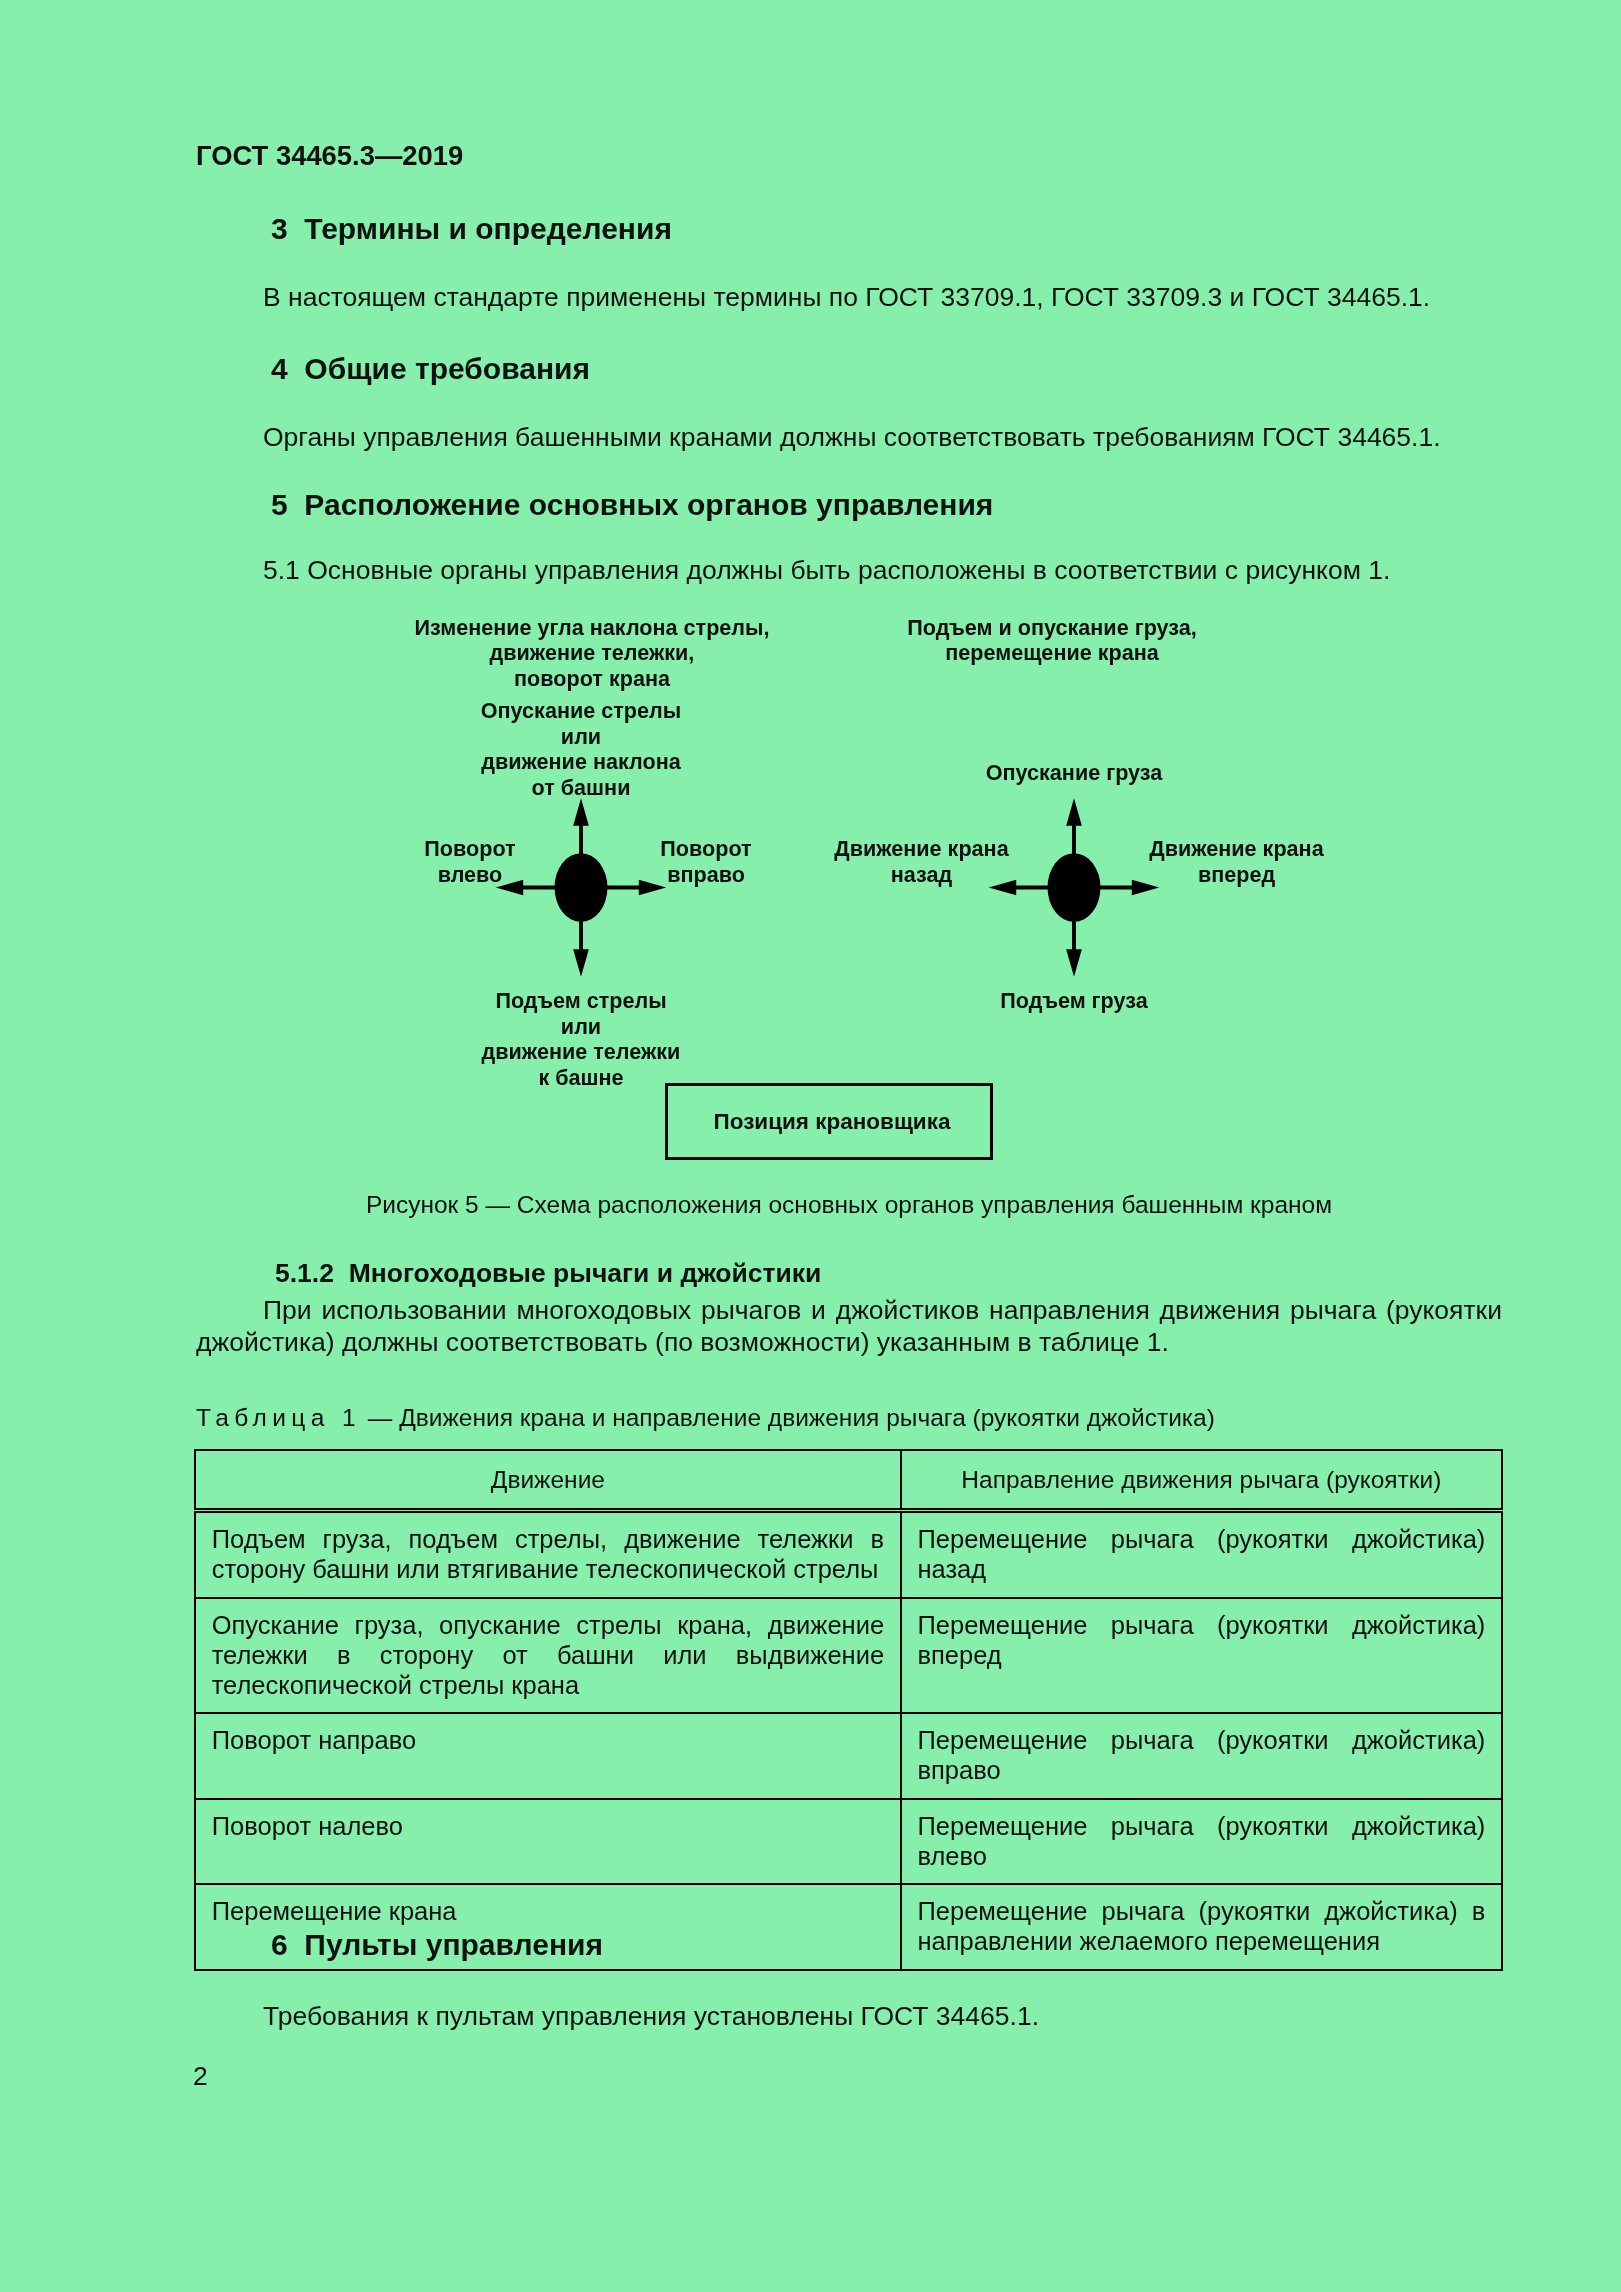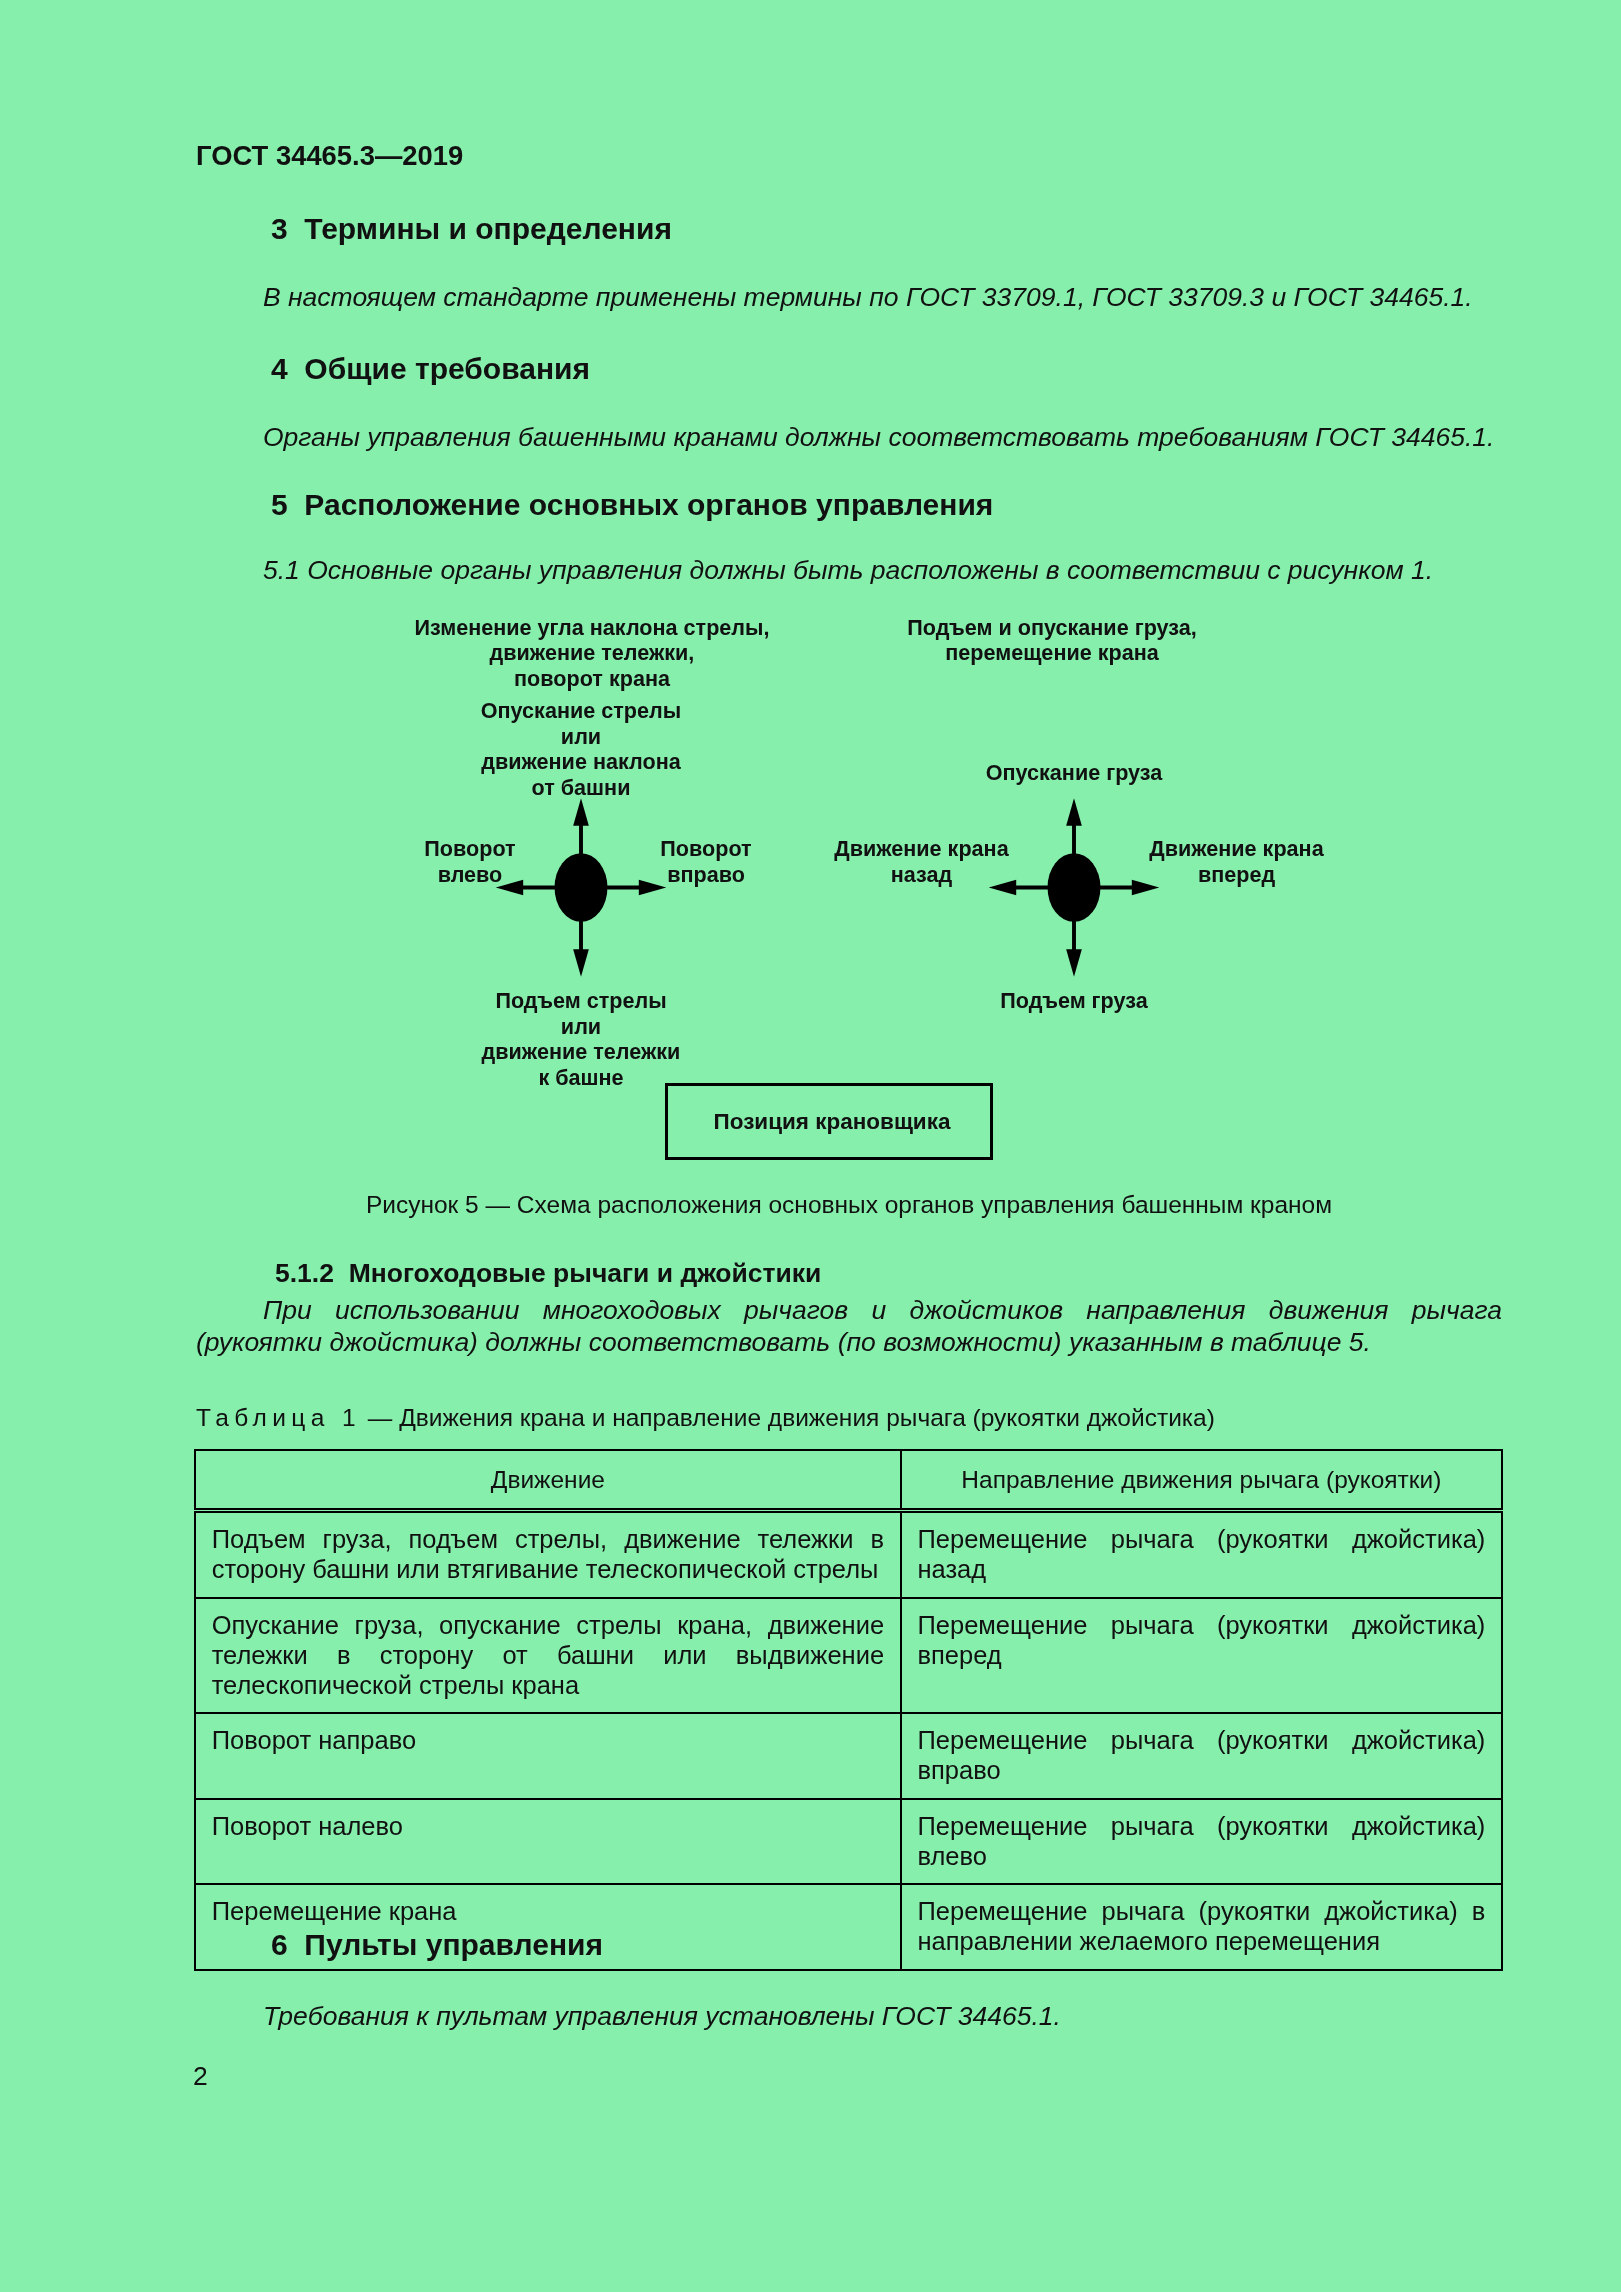--- a/index.html
+++ b/index.html
@@ -2,21 +2,21 @@
 <html><head>
 <meta charset="utf-8">
 <style>
   html,body{margin:0;padding:0;background:#e8e8e8;}
   .page{position:relative;width:1621px;height:2293px;background:#86efac;
         font-family:"Liberation Sans",sans-serif;color:#111;overflow:hidden;margin:0 auto;}
   .doc-header{position:absolute;left:196px;top:140px;font-weight:bold;font-size:27.4px;white-space:pre;}
   .h{position:absolute;left:271px;font-weight:bold;font-size:30px;line-height:1.2;white-space:pre;}
   .sub-h{position:absolute;left:275px;font-weight:bold;font-size:26.5px;line-height:1.2;white-space:pre;}
   .body-p{position:absolute;left:196px;width:1306px;margin:0;font-size:26.5px;line-height:32px;
-          text-indent:67px;text-align:justify;font-style:italic;}
+          text-indent:67px;text-align:justify;}
   
   .figure{position:absolute;left:0;top:603px;width:1621px;height:632px;}
   .fig-label{position:absolute;text-align:center;font-weight:bold;font-size:21.6px;line-height:25.5px;white-space:pre-line;}
   .cross{position:absolute;width:196px;height:245px;}
   .op-box{position:absolute;left:665px;top:480px;width:316px;height:71px;border:3.9px solid #000;
           display:flex;align-items:center;justify-content:center;font-weight:bold;font-size:22.5px;padding-left:6px;}
   .fig-caption{position:absolute;left:196px;top:588px;width:1306px;text-align:center;font-size:24.5px;}
   
   .table-title{position:absolute;left:196px;top:1404px;width:1306px;font-size:24.5px;}
   .table-title .spaced{letter-spacing:0.22em;}
@@ -91,21 +91,21 @@
     <div class="fig-label" style="left:780px;top:385px;width:588px">Подъем груза</div>
 
     <div class="op-box">
       <span>Позиция крановщика</span>
     </div>
 
     <div class="fig-caption">Рисунок 5 — Схема расположения основных органов управления башенным краном</div>
   </div>
 
   <div class="sub-h" style="top:1258px">5.1.2  Многоходовые рычаги и джойстики</div>
-  <p class="body-p" style="top:1294px">При использовании многоходовых рычагов и джойстиков направления движения рычага (рукоятки джойстика) должны соответствовать (по возможности) указанным в таблице 5.</p>
+  <p class="body-p" style="top:1294px">При использовании многоходовых рычагов и джойстиков направления движения рычага (рукоятки джойстика) должны соответствовать (по возможности) указанным в таблице 1.</p>
 
   <div class="table-title"><span class="spaced">Таблица 1</span><span> — Движения крана и направление движения рычага (рукоятки джойстика)</span></div>
 
   <table class="gost">
     <colgroup>
         <col class="c1">
         <col class="c2">
       </colgroup>
     <thead>
       <tr>

